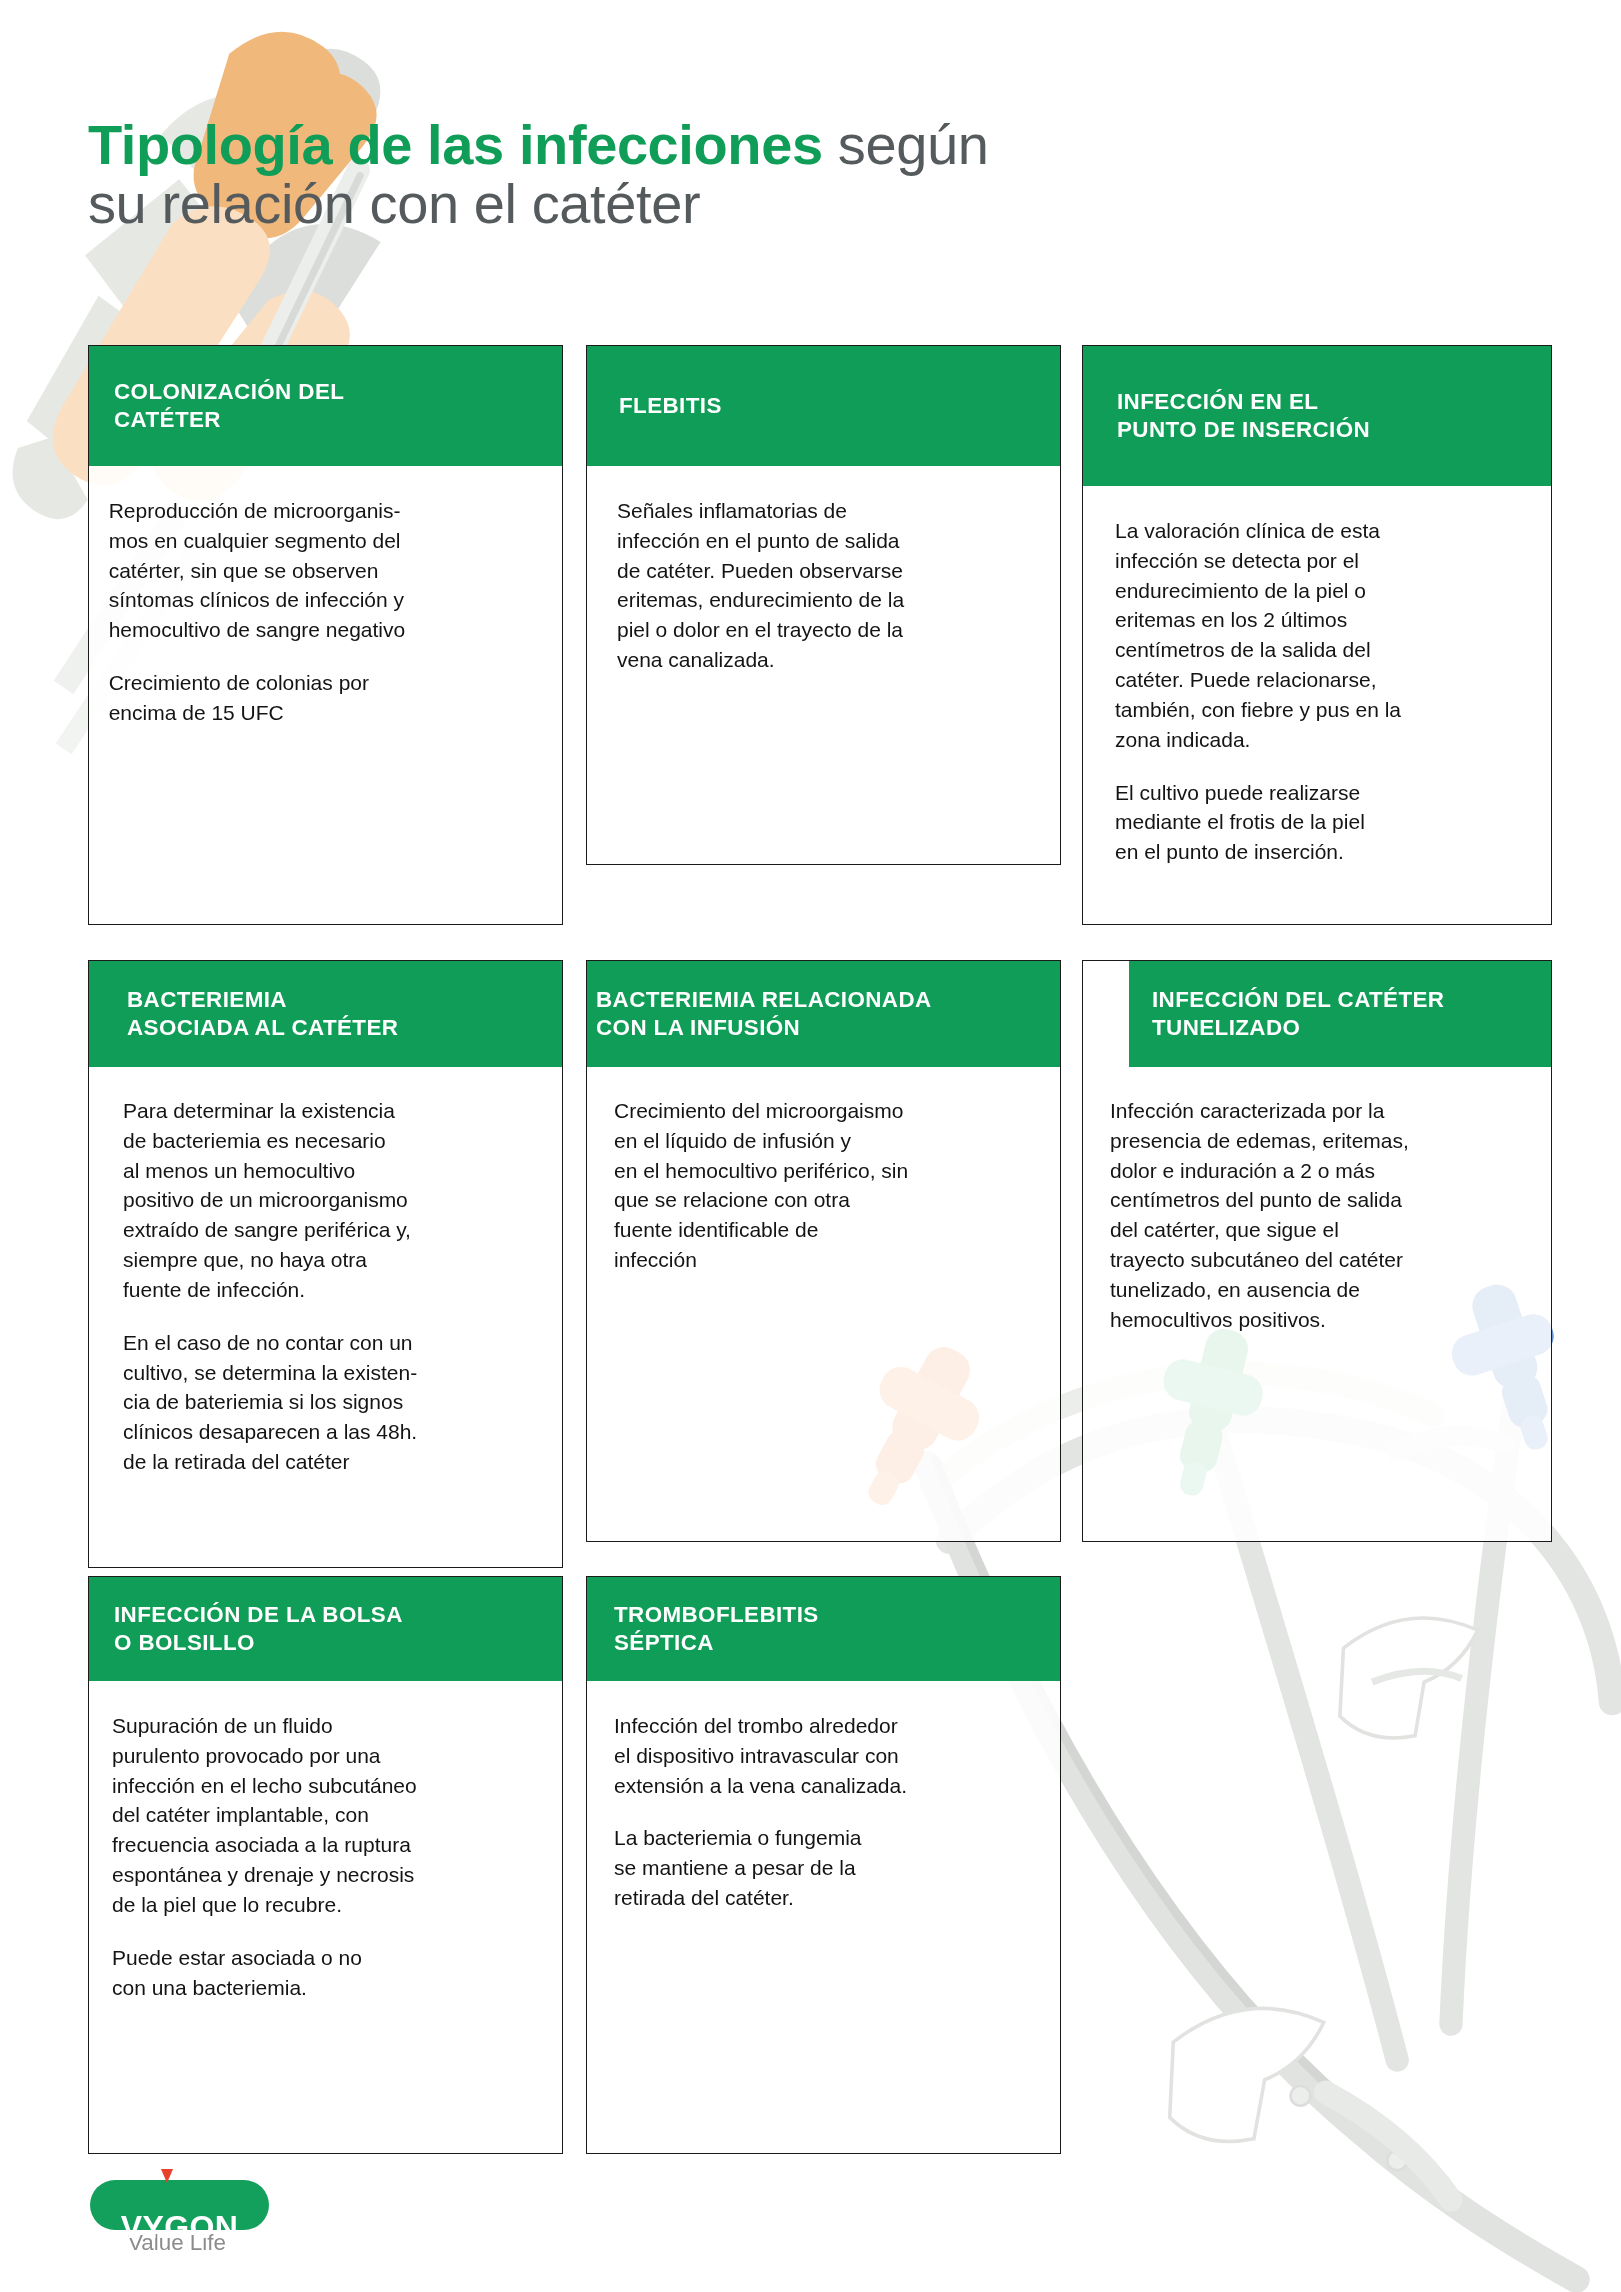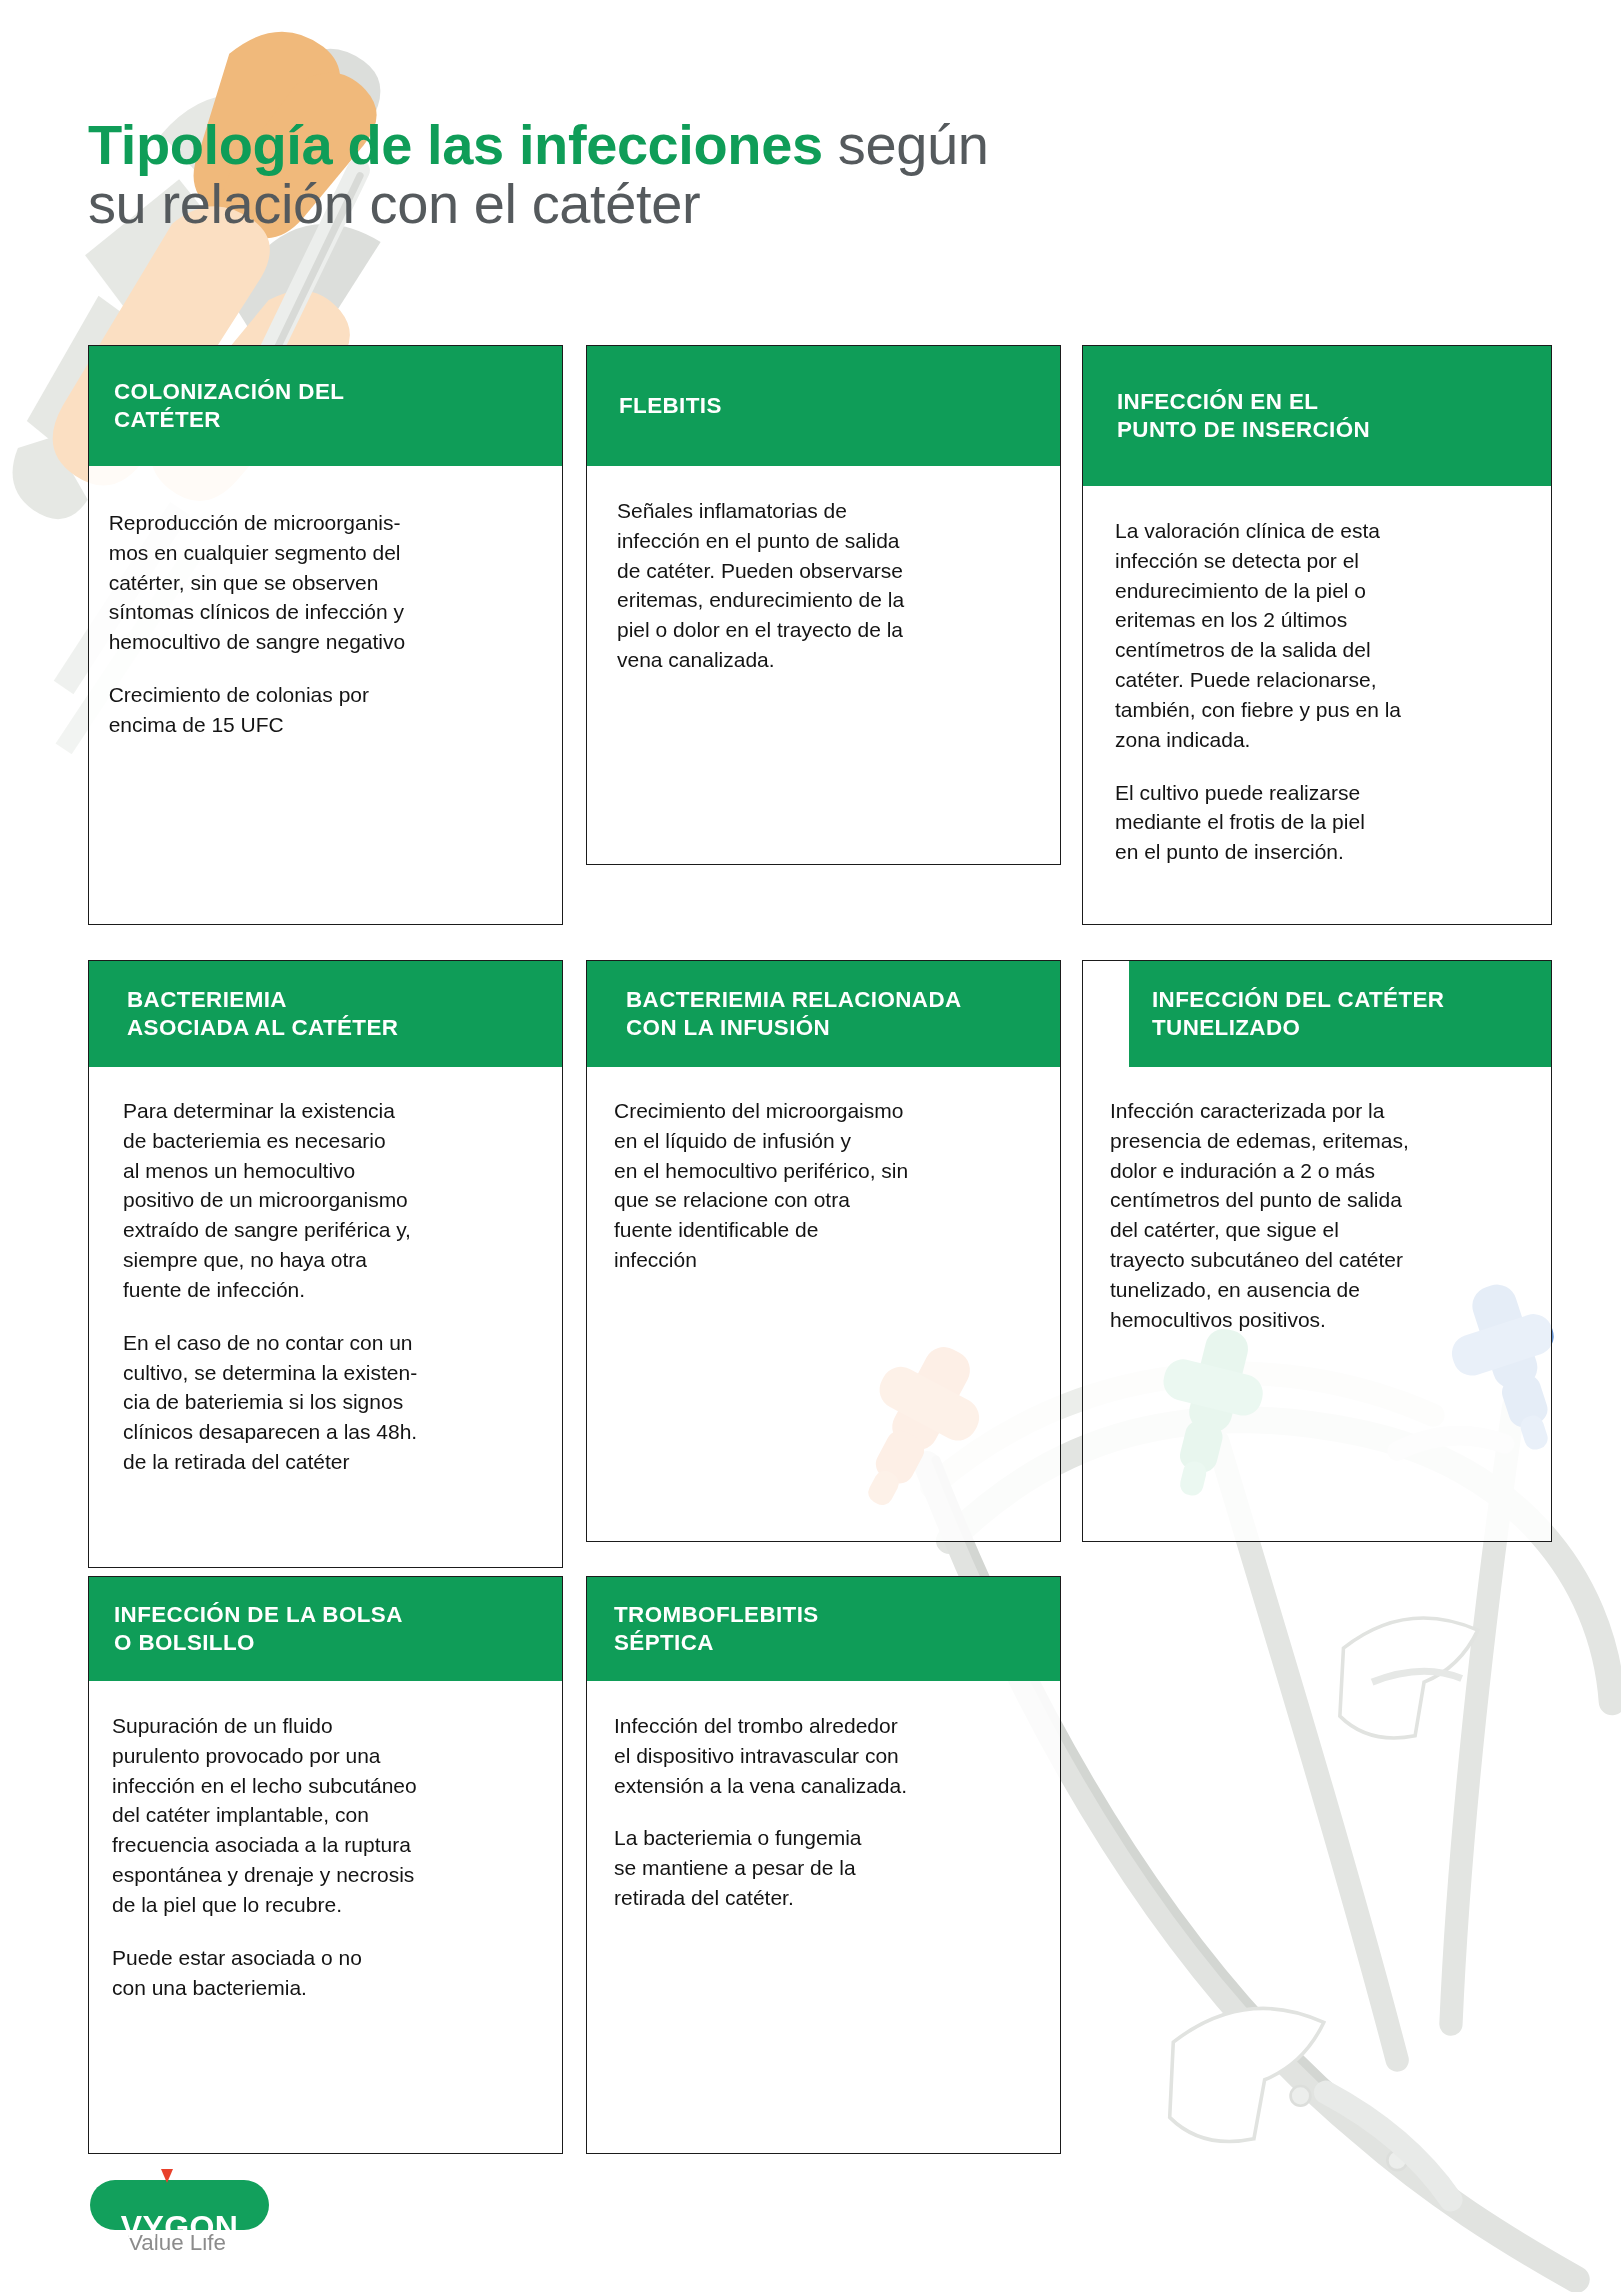--- a/index.html
+++ b/index.html
@@ -53,39 +53,39 @@
     box-sizing:border-box;
     color:#141414;
     font-size:21px;
     line-height:1.42;
   }
   .card-body p{margin:0 0 23px 0;white-space:pre-line;}
   .card-body p:last-child{margin-bottom:0;}
 
   
   
-  #card-colonizacion{left:88px;  top:345px;  width:475px; height:580px;gap:12px;}
+  #card-colonizacion{left:88px;  top:345px;  width:475px; height:580px;}
   #card-colonizacion .card-head{height:120px;padding:0 0 0 25px;}
   #card-colonizacion .card-body{padding:30px 23px 0 19.7px;}
 
   #card-flebitis{left:586px;  top:345px;  width:475px; height:520px;}
   #card-flebitis .card-head{height:120px;padding:0 0 0 32px;}
   #card-flebitis .card-body{padding:30px 21.5px 0 30px;}
 
   #card-punto-insercion{left:1082px;top:345px;  width:470px; height:580px;}
   #card-punto-insercion .card-head{height:140px;padding:0 0 0 34px;}
   #card-punto-insercion .card-body{padding:30px 19.7px 0 32px;}
 
   
   #card-bacteriemia-cateter{left:88px;  top:960px; width:475px; height:608px;}
   #card-bacteriemia-cateter .card-head{height:106px;padding:0 0 0 38px;}
   #card-bacteriemia-cateter .card-body{padding:29px 19.7px 0 34px;}
 
   #card-bacteriemia-infusion{left:586px; top:960px; width:475px; height:582px;}
-  #card-bacteriemia-infusion .card-head{height:106px;padding:0 0 0 39px;}
+  #card-bacteriemia-infusion .card-head{height:106px;padding:0 0 0 9px;}
   #card-bacteriemia-infusion .card-body{padding:29px 19.7px 0 27px;}
 
   #card-cateter-tunelizado{left:1082px;top:960px; width:470px; height:582px;}
   #card-cateter-tunelizado .card-head{height:106px;padding:0 0 0 23px;margin-left:46px;}
   #card-cateter-tunelizado .card-body{padding:29px 18px 0 27px;}
 
   
   #card-bolsa-bolsillo{left:88px; top:1576px; width:475px; height:578px;}
   #card-bolsa-bolsillo .card-head{height:104px;padding:0 0 0 25px;}
   #card-bolsa-bolsillo .card-body{padding:30px 18px 0 23px;}

